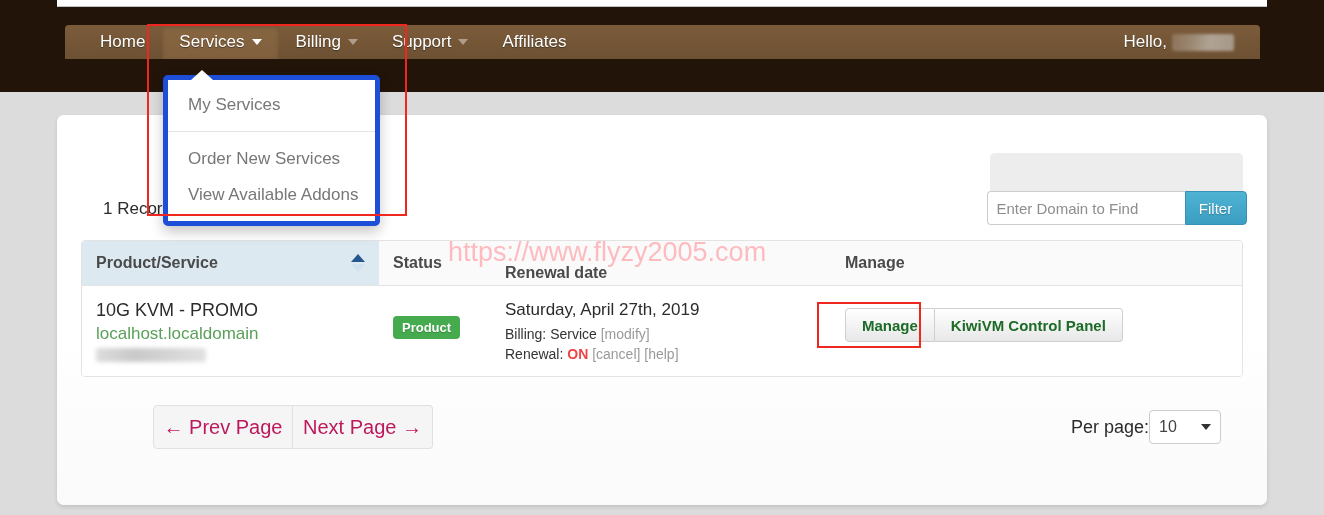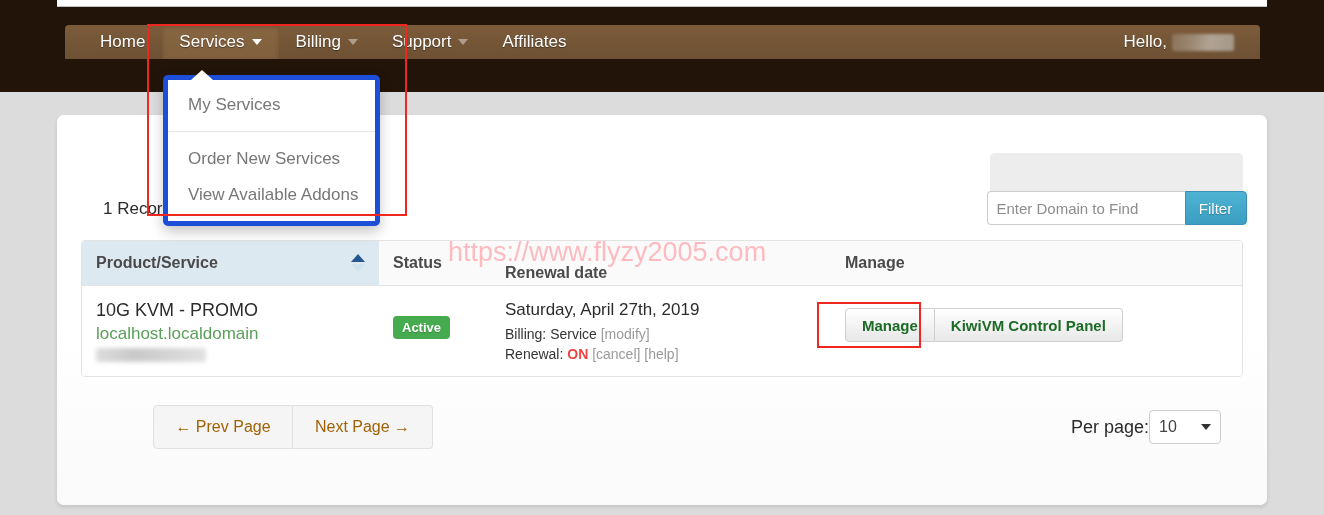--- a/index.html
+++ b/index.html
@@ -287,22 +287,22 @@
     margin-top: 28px;
     padding: 0 22px;
     width: 1162px;
   }
   .pager { display: flex; margin-left: 50px; }
   .pg-btn {
     height: 44px;
     min-width: 140px;
     background: #f5f5f5;
     border: 1px solid #e0e0e0;
-    color: #a16207;
-    font-size: 16px;
+    color: #be185d;
+    font-size: 20px;
     display: flex; align-items: center; justify-content: center;
     cursor: default;
     font-family: "Liberation Sans", sans-serif;
   }
   .pg-btn.first { border-radius: 4px 0 0 4px; }
   .pg-btn.last { border-radius: 0 4px 4px 0; border-left: none; }
 
   .perpage { margin-left: auto; display: flex; align-items: center; gap: 0; }
   .perpage-label { font-size: 18px; color: #2b2b2b; }
   .perpage-select {
@@ -432,21 +432,21 @@
       </div>
 
       <div class="trow">
         <div class="td c1">
           <div class="prod-name">10G KVM - PROMO</div>
           <div class="prod-domain">localhost.localdomain</div>
           <div class="redacted-bar"></div>
         </div>
 
         <div class="td c2">
-          <span class="badge-active">Active</span>
+          <span class="badge-active">Product</span>
         </div>
 
         <div class="td c3">
           <div class="renew-date">Saturday, April 27th, 2019</div>
           <div class="renew-line">
             <span>Billing:</span>
             <span>Service</span>
             <span class="muted">[modify]</span>
           </div>
           <div class="renew-line">

